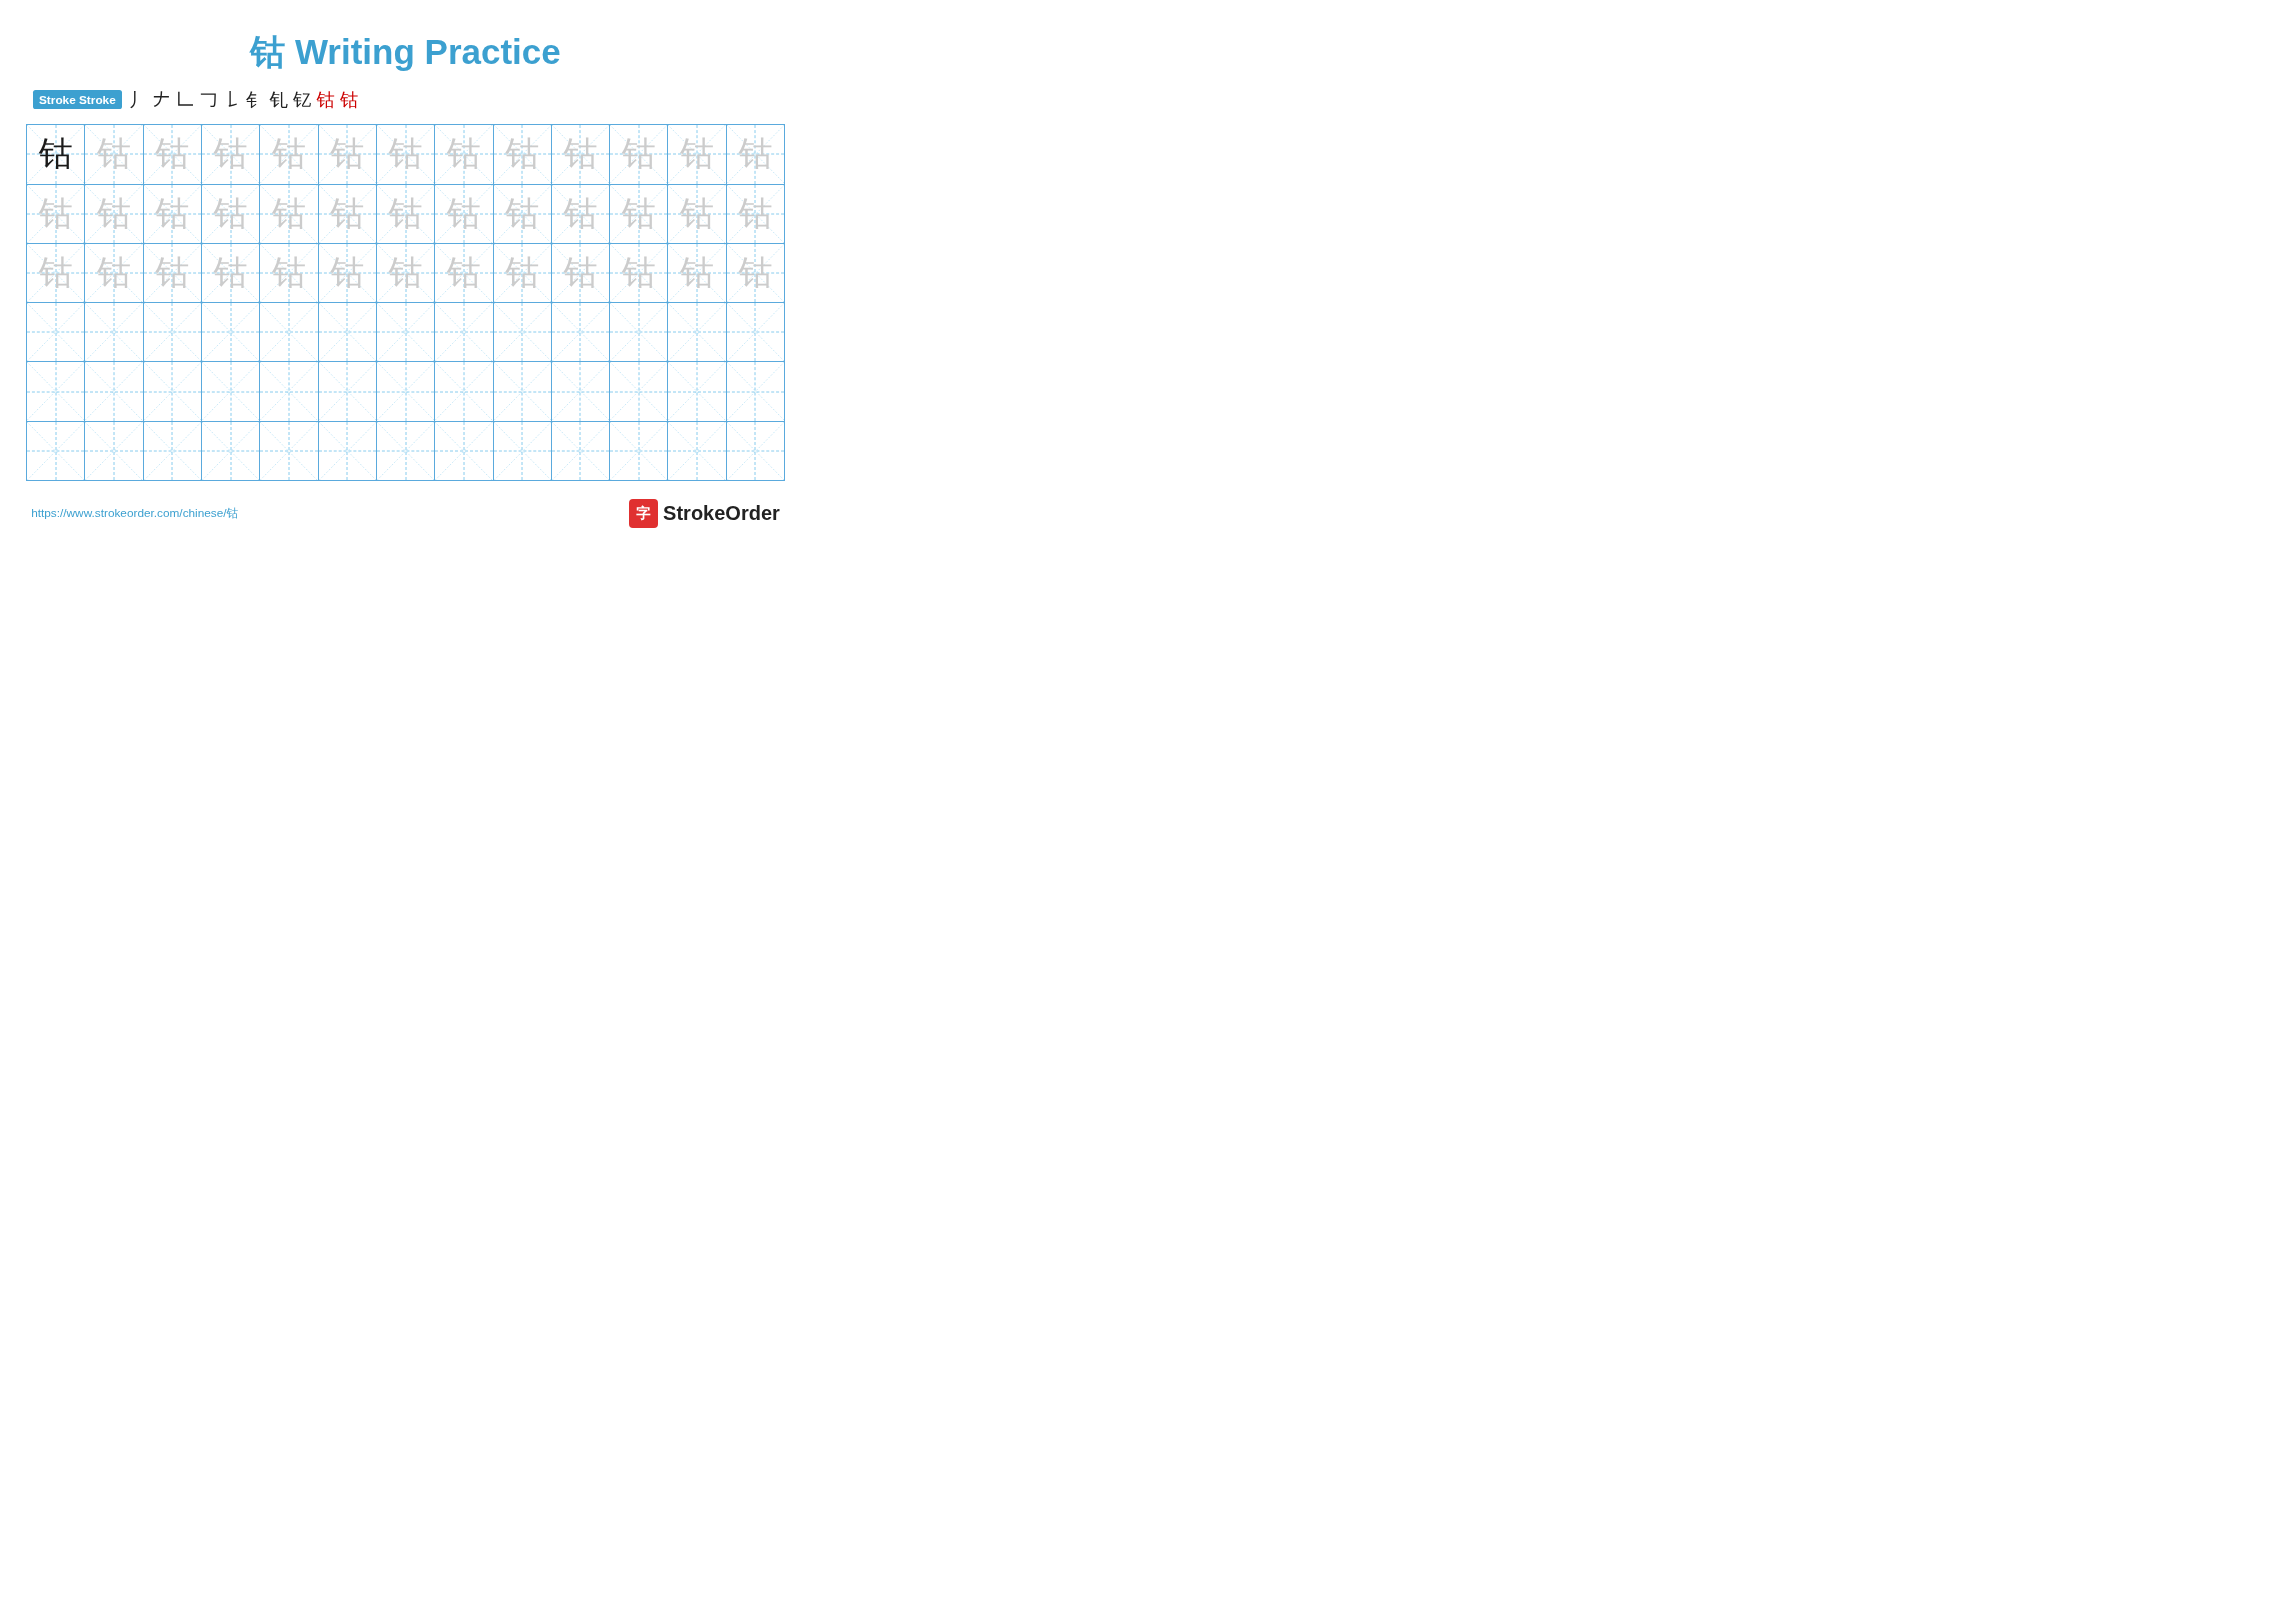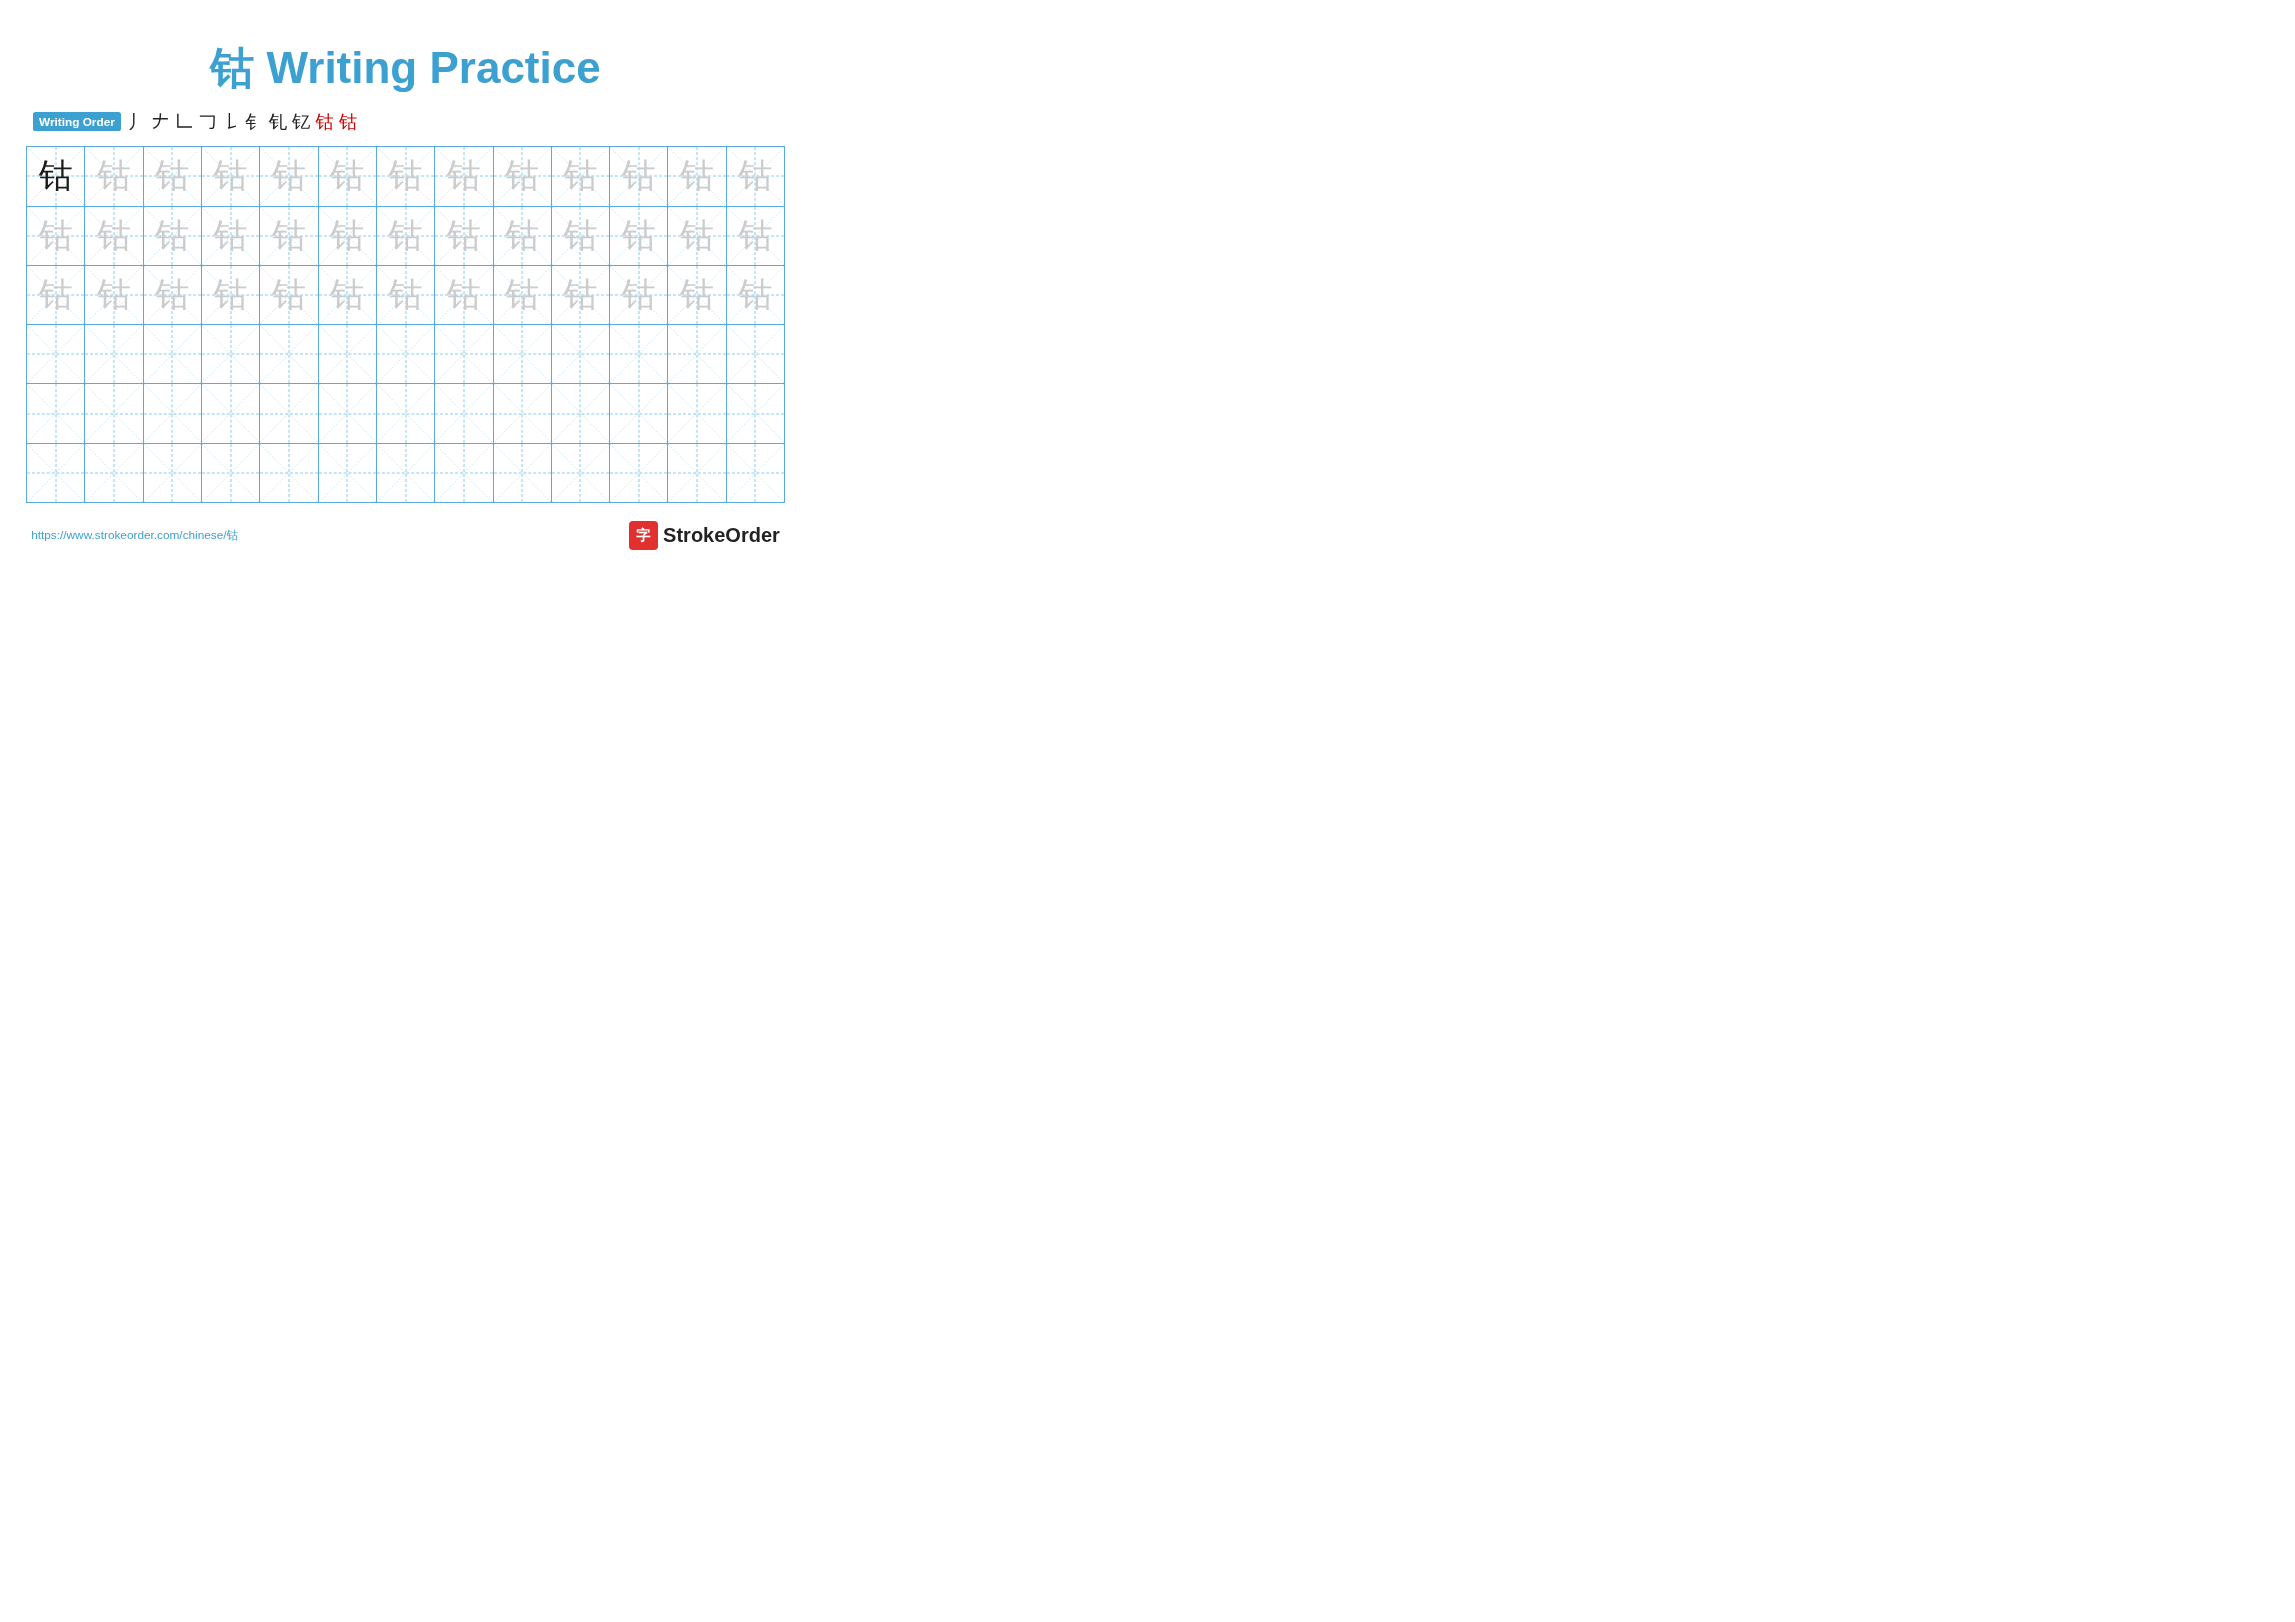--- a/index.html
+++ b/index.html
@@ -9,26 +9,26 @@
       font-family: serif;
       width: 811px;
       min-height: 574px;
       padding: 19.6px 26px;
       position: relative;
     }
 
     
     .title {
       text-align: center;
-      font-size: 44px;
+      font-size: 35px;
       color: #3ca0d0;
       font-family: Arial, sans-serif;
       font-weight: bold;
       margin-bottom: 11.8px;
-      margin-top: 19px;
+      margin-top: 9px;
     }
 
     
     .stroke-order-row {
       display: flex;
       align-items: center;
       gap: 6.5px;
       margin-bottom: 11.8px;
       padding-left: 6.5px;
     }
@@ -167,21 +167,21 @@
       color: #222;
       font-family: Arial, sans-serif;
     }
   </style>
 </head>
 <body>
 
 <h1 class="title">钴 Writing Practice</h1>
 
 <div class="stroke-order-row">
-  <span class="stroke-order-badge">Writing Order</span>
+  <span class="stroke-order-badge">Stroke Stroke</span>
   <div class="stroke-sequence">
     <span class="stroke-black">丿</span>
     <span class="stroke-black">𠂇</span>
     <span class="stroke-black">𠃊</span>
     <span class="stroke-black">𠃌</span>
     <span class="stroke-black">𠄌</span>
     <span class="stroke-black">钅</span>
     <span class="stroke-black">钆</span>
     <span class="stroke-black">钇</span>
     <span class="stroke-red">钴</span>

